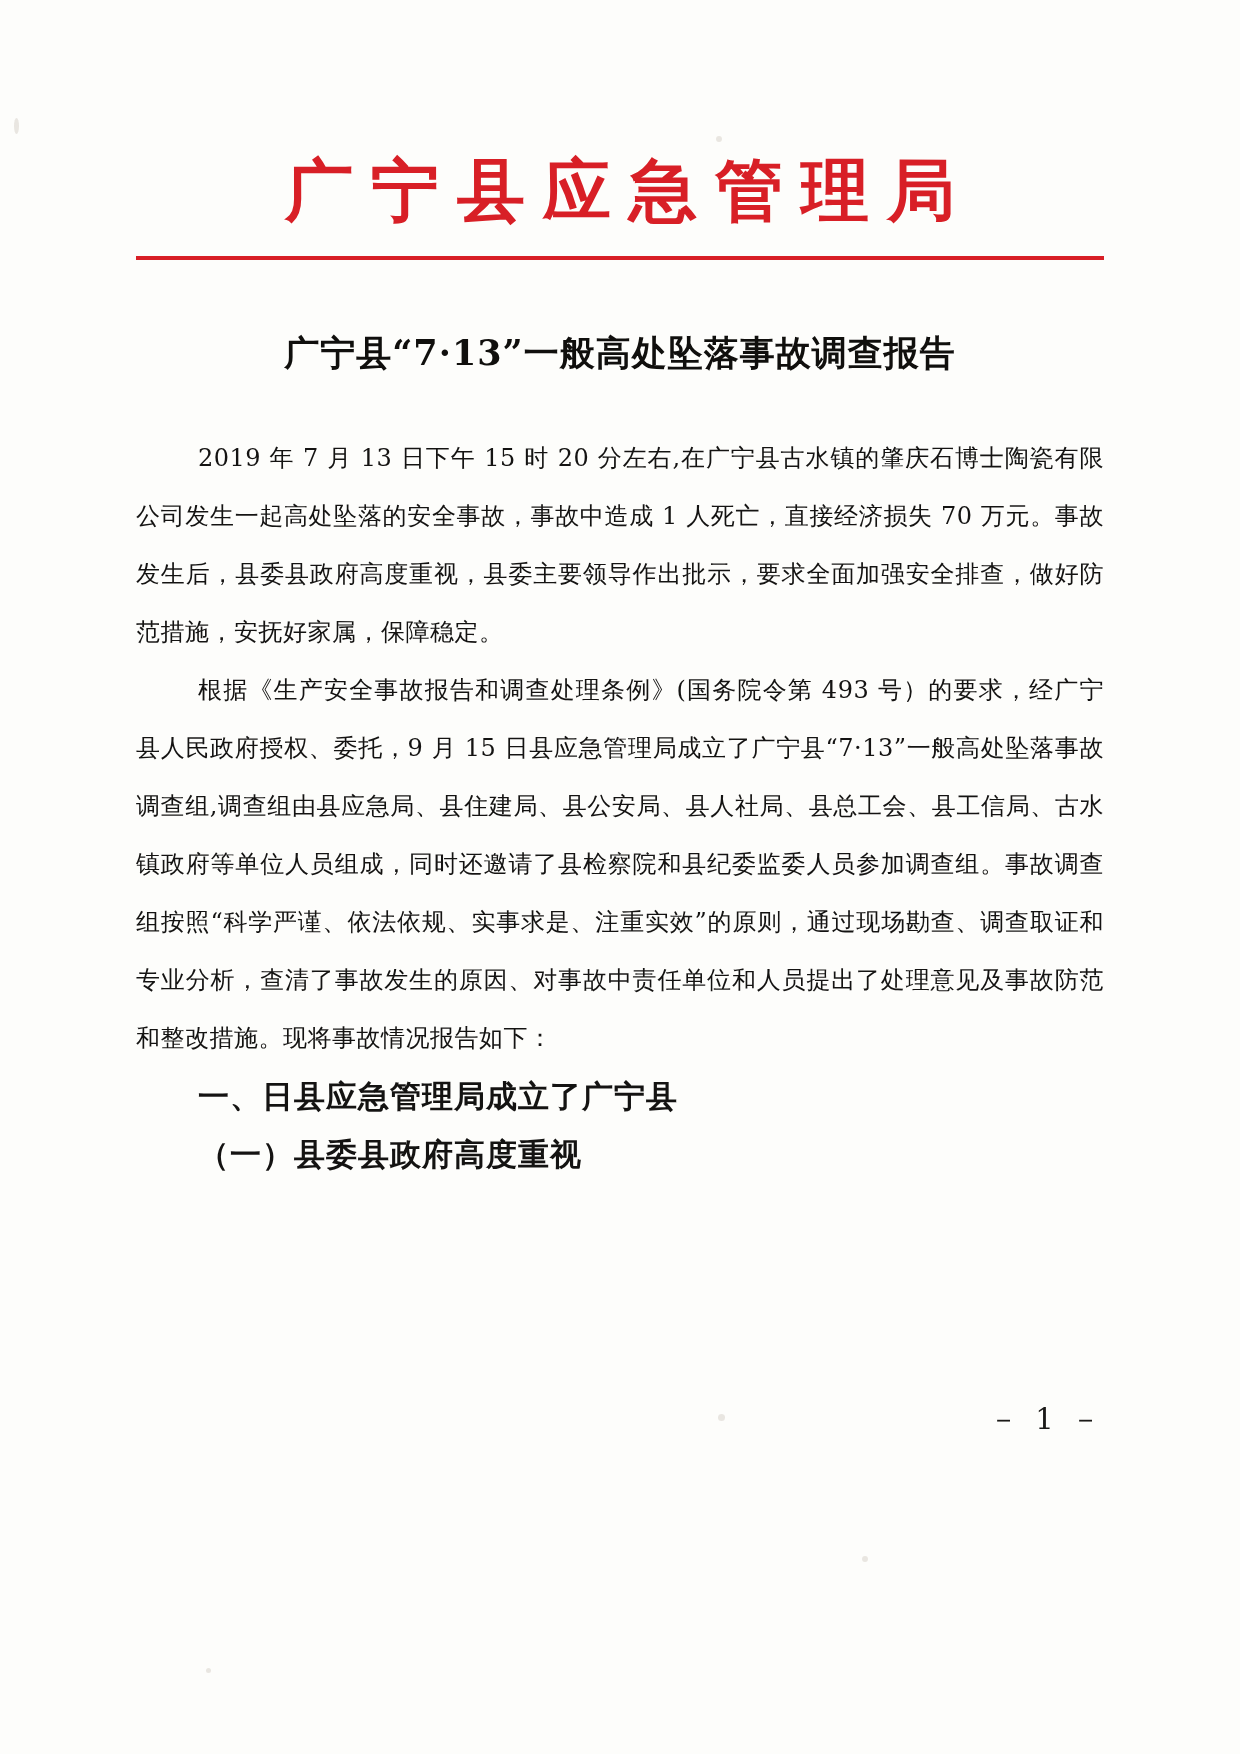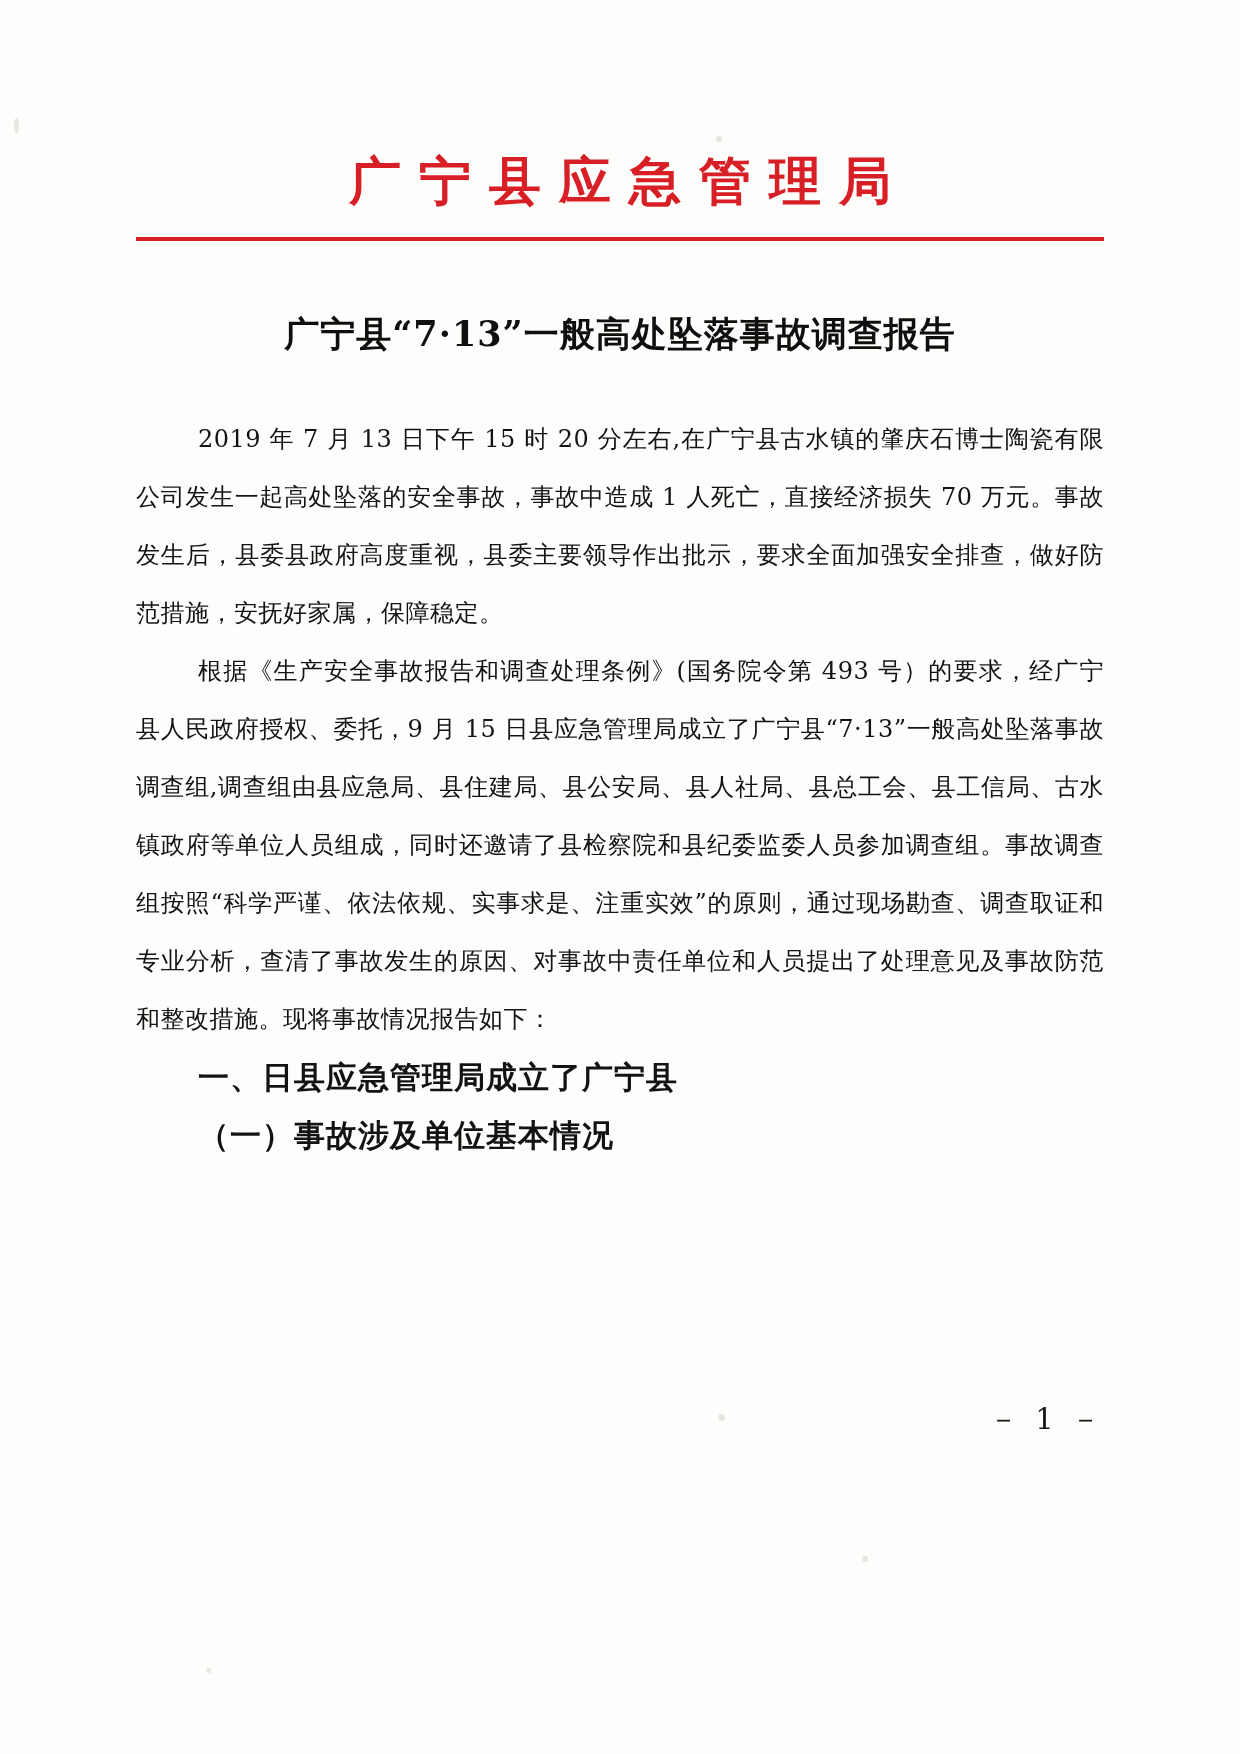--- a/index.html
+++ b/index.html
@@ -38,21 +38,21 @@
 
   
   .letterhead {
     margin-top: 150px;
     text-align: center;
   }
   .letterhead-title {
     color: #d81f26;
     font-family: "DejaVu Serif", "Liberation Serif", serif;
     font-weight: bold;
-    font-size: 52px;
+    font-size: 68px;
     letter-spacing: 18px;
     line-height: 1.18;
     text-indent: 18px;
     white-space: nowrap;
   }
   .letterhead-rule {
     margin-top: 26px;
     height: 4px;
     background: #d81f26;
     width: 100%;
@@ -120,19 +120,19 @@
       <div class="letterhead-title">广宁县应急管理局</div>
       <div class="letterhead-rule"></div>
     </div>
 
     <div class="doc-title">广宁县“7·13”一般高处坠落事故调查报告</div>
 
     <div class="body-block">
       <p class="para">2019 年 7 月 13 日下午 15 时 20 分左右,在广宁县古水镇的肇庆石博士陶瓷有限公司发生一起高处坠落的安全事故，事故中造成 1 人死亡，直接经济损失 70 万元。事故发生后，县委县政府高度重视，县委主要领导作出批示，要求全面加强安全排查，做好防范措施，安抚好家属，保障稳定。</p>
       <p class="para">根据《生产安全事故报告和调查处理条例》(国务院令第 493 号）的要求，经广宁县人民政府授权、委托，9 月 15 日县应急管理局成立了广宁县“7·13”一般高处坠落事故调查组,调查组由县应急局、县住建局、县公安局、县人社局、县总工会、县工信局、古水镇政府等单位人员组成，同时还邀请了县检察院和县纪委监委人员参加调查组。事故调查组按照“科学严谨、依法依规、实事求是、注重实效”的原则，通过现场勘查、调查取证和专业分析，查清了事故发生的原因、对事故中责任单位和人员提出了处理意见及事故防范和整改措施。现将事故情况报告如下：</p>
       <p class="heading">一、日县应急管理局成立了广宁县</p>
-      <p class="heading">（一）事故涉及单位基本情况</p>
+      <p class="heading">（一）县委县政府高度重视</p>
     </div>
 
     <div class="page-number">－ 1 －</div>
 
   </div>
 </div>
 
 </body></html>

